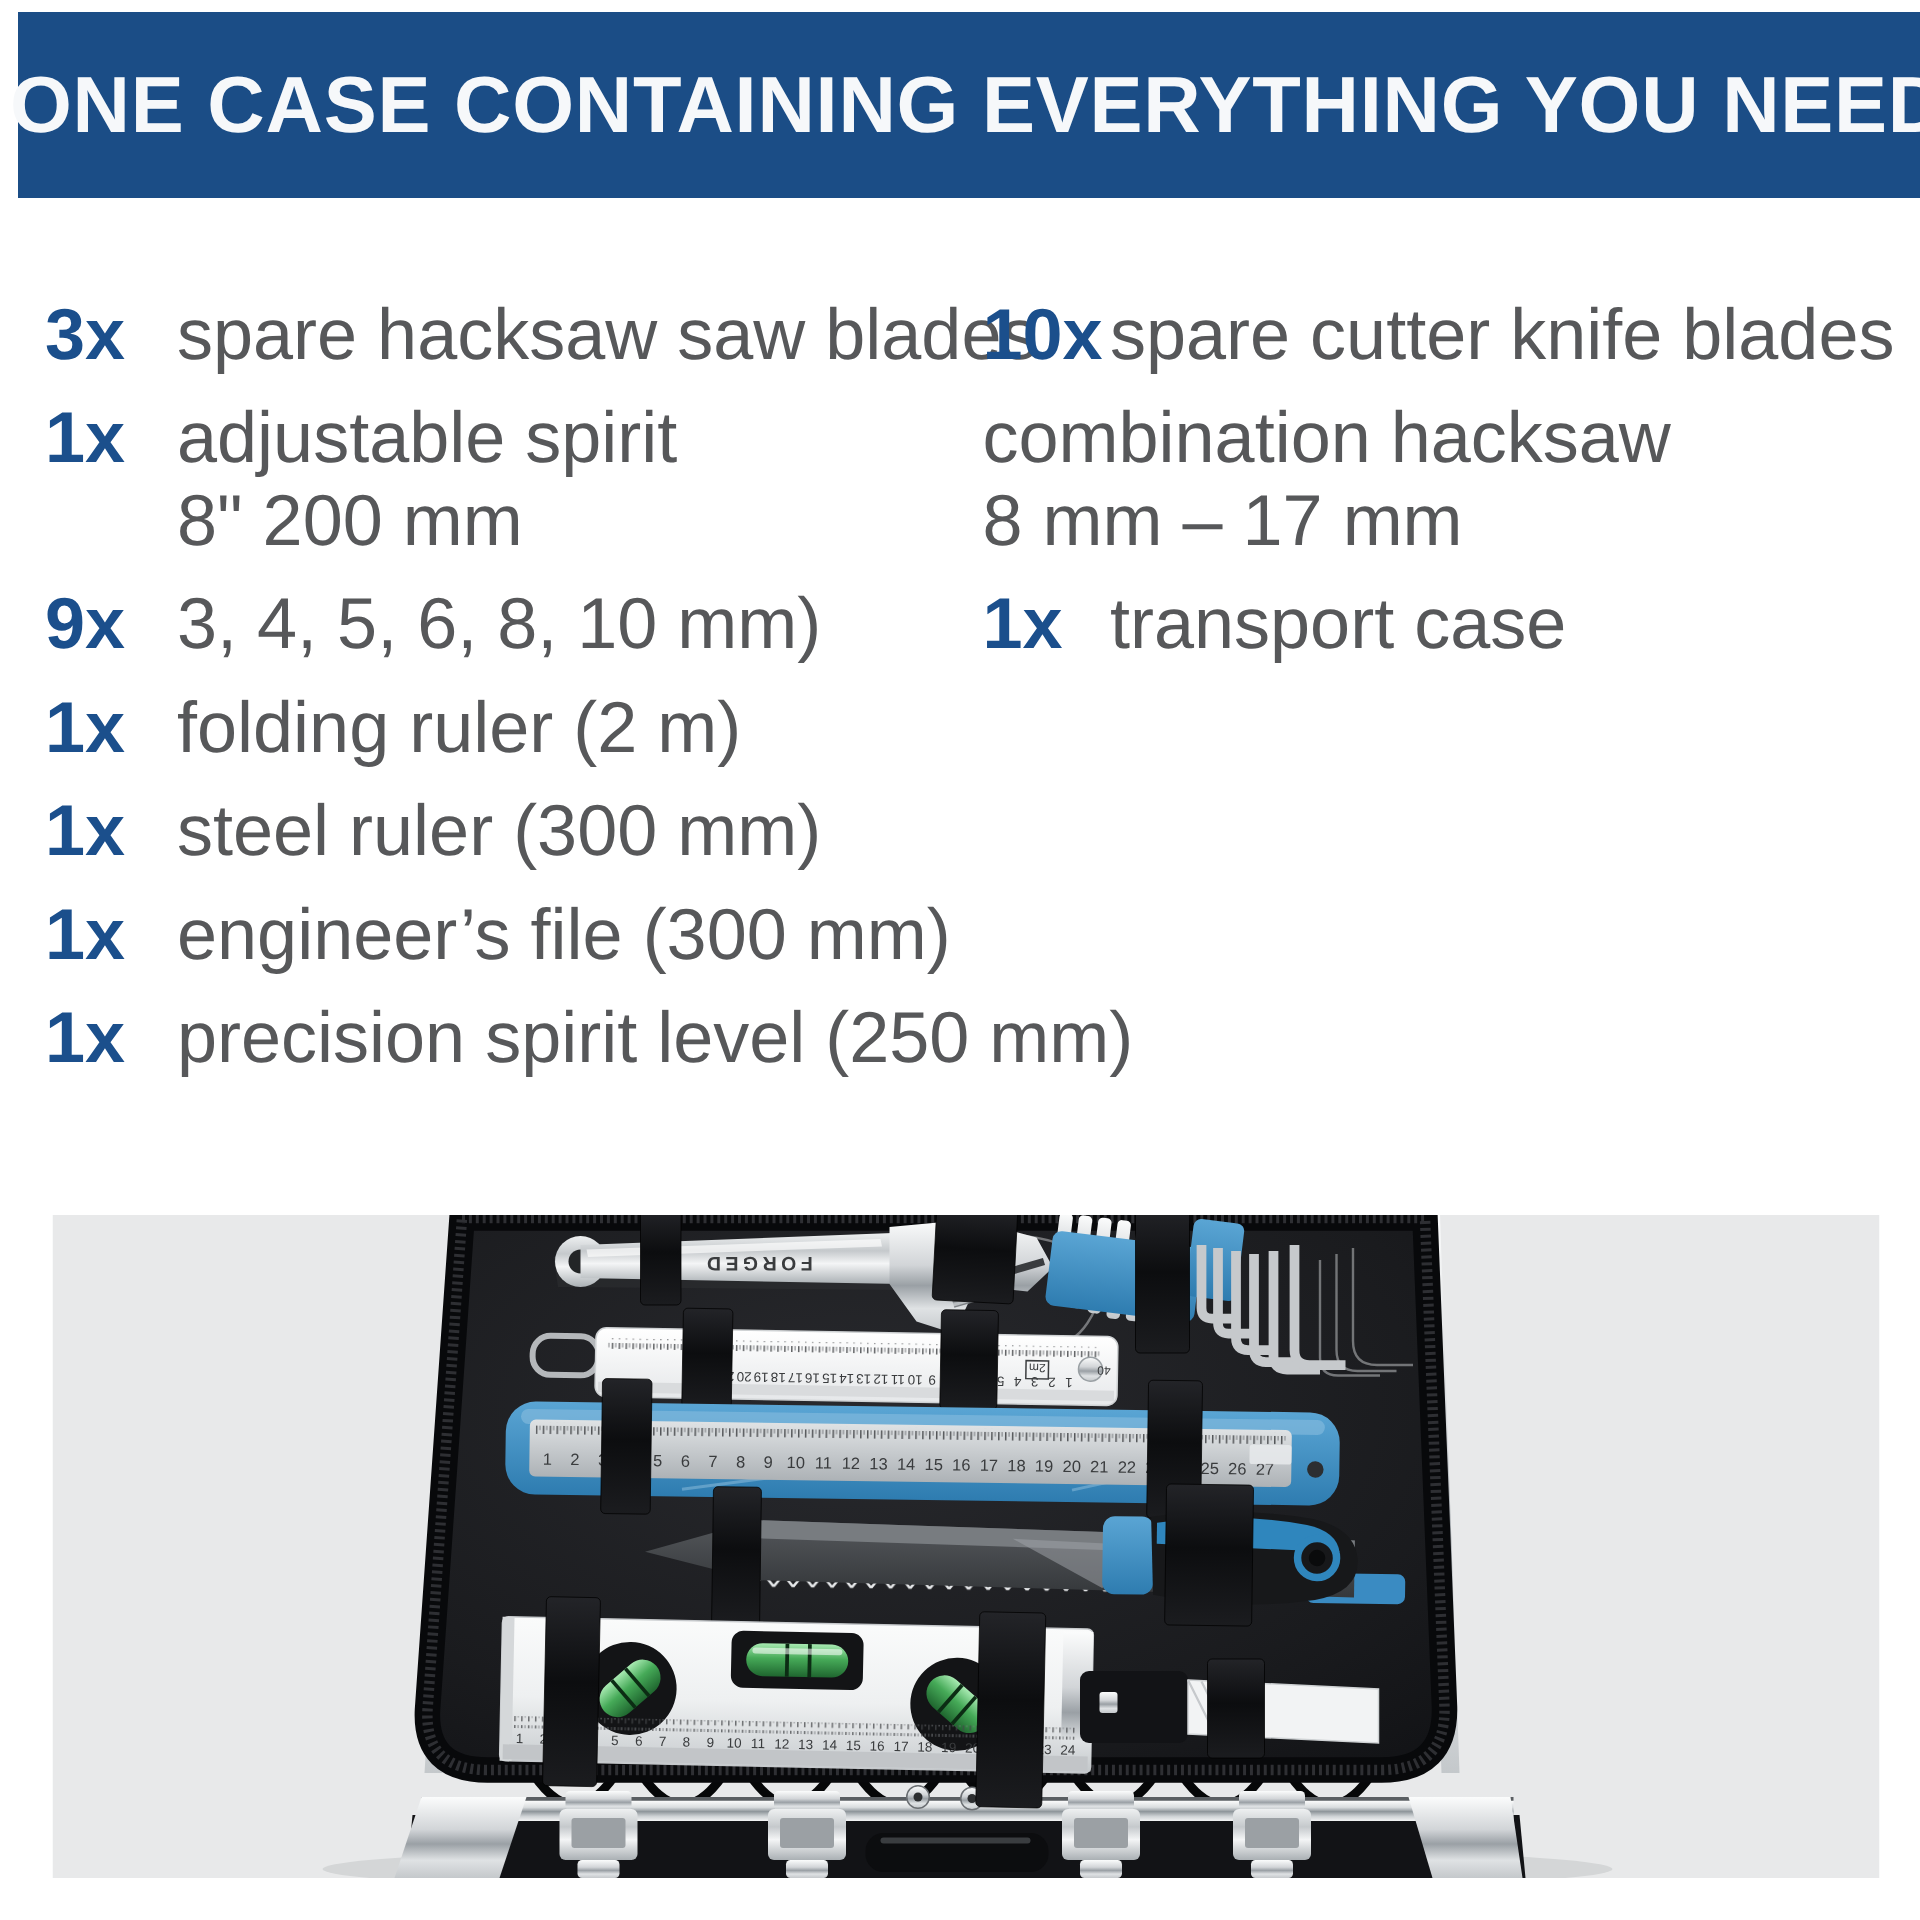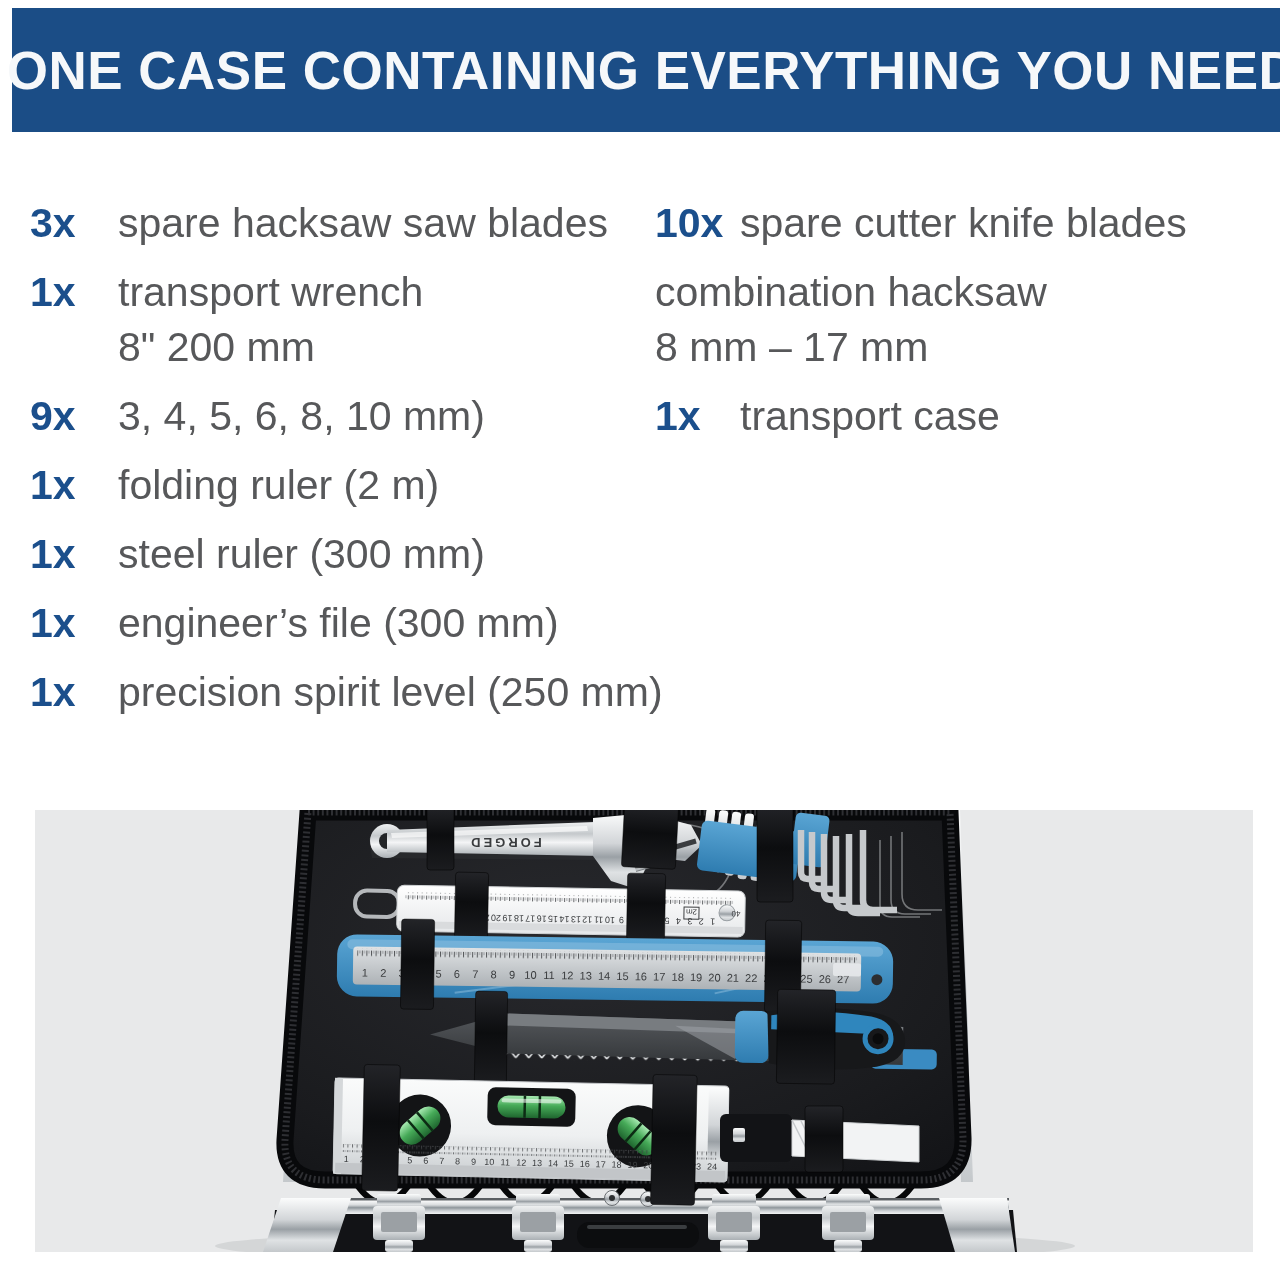--- a/index.html
+++ b/index.html
@@ -10,21 +10,21 @@
   .banner{
     position:absolute;left:12px;top:8px;width:1280px;height:124px;
     background:var(--banner,#1b4d86);
     display:flex;align-items:center;justify-content:center;
   }
   .banner-title{
     color:#f6f8fa;font-weight:700;font-size:53px;letter-spacing:.5px;white-space:nowrap;
   }
   .col{
     position:absolute;top:196px;display:flex;flex-direction:column;gap:14px;
-    font-size:41px;line-height:55px;color:var(--txt,#57585a);
+    font-size:48px;line-height:55px;color:var(--txt,#57585a);
   }
   .col-left{left:30px;}
   .col-right{left:655px;}
   .item{display:flex;}
   .qty{flex:none;width:88px;font-weight:700;color:var(--qty,#1b4f8c);}
   .col-right .qty{width:85px;}
   .lines{white-space:nowrap;}
   .photo{position:absolute;left:35px;top:810px;width:1218px;height:442px;}
   svg{display:block;}
   svg text{font-family:"Liberation Sans",sans-serif;fill:#3a3c3e;}
@@ -40,21 +40,21 @@
 
 <div class="item">
       <span class="qty">3x</span>
       <div class="lines">
         <div class="line">spare hacksaw saw blades</div>
       </div>
     </div>
     <div class="item">
       <span class="qty">1x</span>
       <div class="lines">
-        <div class="line">transport wrench</div>
+        <div class="line">adjustable spirit</div>
         <div class="line">8" 200 mm</div>
       </div>
     </div>
     <div class="item">
       <span class="qty">9x</span>
       <div class="lines">
         <div class="line">3, 4, 5, 6, 8, 10 mm)</div>
       </div>
     </div>
     <div class="item">

